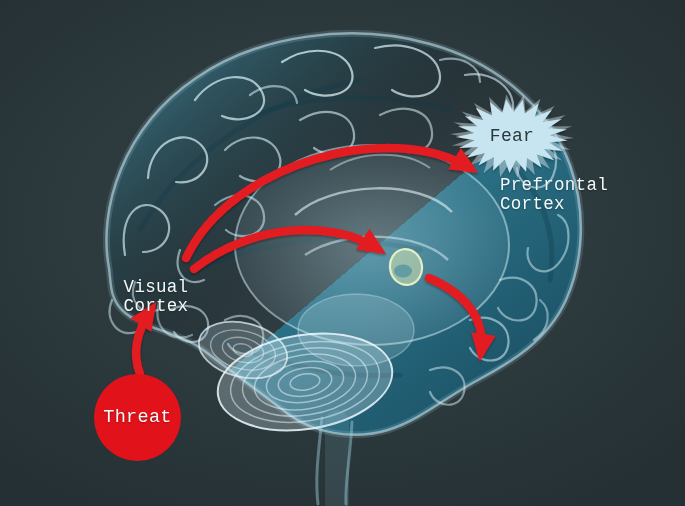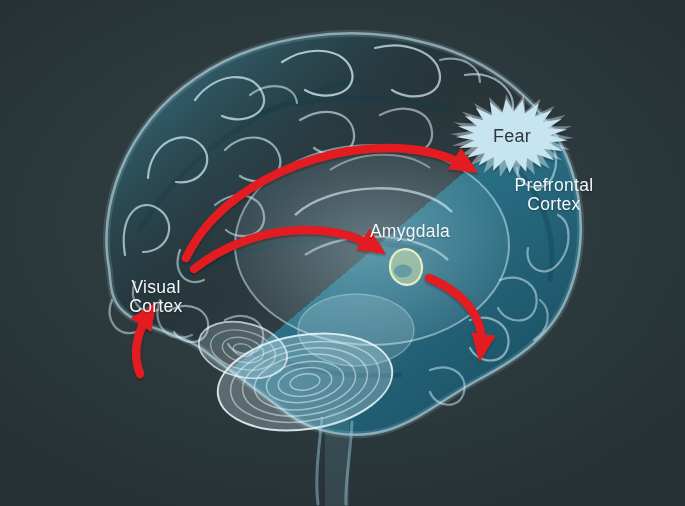--- a/index.html
+++ b/index.html
@@ -17,22 +17,23 @@
   .arrow{
     fill:none;stroke:var(--arrow-red,#e31b20);
     stroke-width:8.5;stroke-linecap:round;
   }
   #arrowhead path{fill:var(--arrow-red,#e31b20);}
   
   .label{
     position:absolute;transform:translate(-50%,-50%);
     color:var(--label-text,#f4f8f9);
     font-size:17.5px;line-height:1.07;letter-spacing:.3px;
-    text-align:center;white-space:pre-line;
+    white-space:pre-line;
     text-shadow:0 1px 2px rgba(0,0,0,.28);
+    font-family:Liberation Mono, monospace;
   }
   .fear-label{
     color:var(--fear-text,#2b383c);
     font-size:18px;text-shadow:none;font-weight:500;
   }
   .threat-node{
     position:absolute;left:94px;top:374px;width:87px;height:87px;
     border-radius:50%;background:var(--threat-red,#e2121a);
     display:flex;align-items:center;justify-content:center;
   }
@@ -154,22 +155,24 @@
       <path class="arrow" d="M186 258 C232 162,390 120,470 168" marker-end="url(#arrowhead)"></path>
       <path class="arrow" d="M194 269 C250 225,330 218,378 249" marker-end="url(#arrowhead)"></path>
       <path class="arrow" d="M429 278 C462 292,486 316,481 352" marker-end="url(#arrowhead)"></path>
       <path class="arrow" d="M140 374 C130 348,141 325,151 310" marker-end="url(#arrowhead)"></path>
     </g>
   </svg>
 
   <div class="label" style="left:156px;top:297px;">Visual
 Cortex</div>
 
-  <div class="label" style="left:410px;top:231px;">Amygdala</div>
 
   <div class="label" style="left:554px;top:195px;">Prefrontal
 Cortex</div>
 
   <div class="label fear-label" style="left:512px;top:137px;">Fear</div>
 
 
+  <div class="threat-node">
+    <div class="label">Threat</div>
+  </div>
 
 </div>
 
 </body></html>

